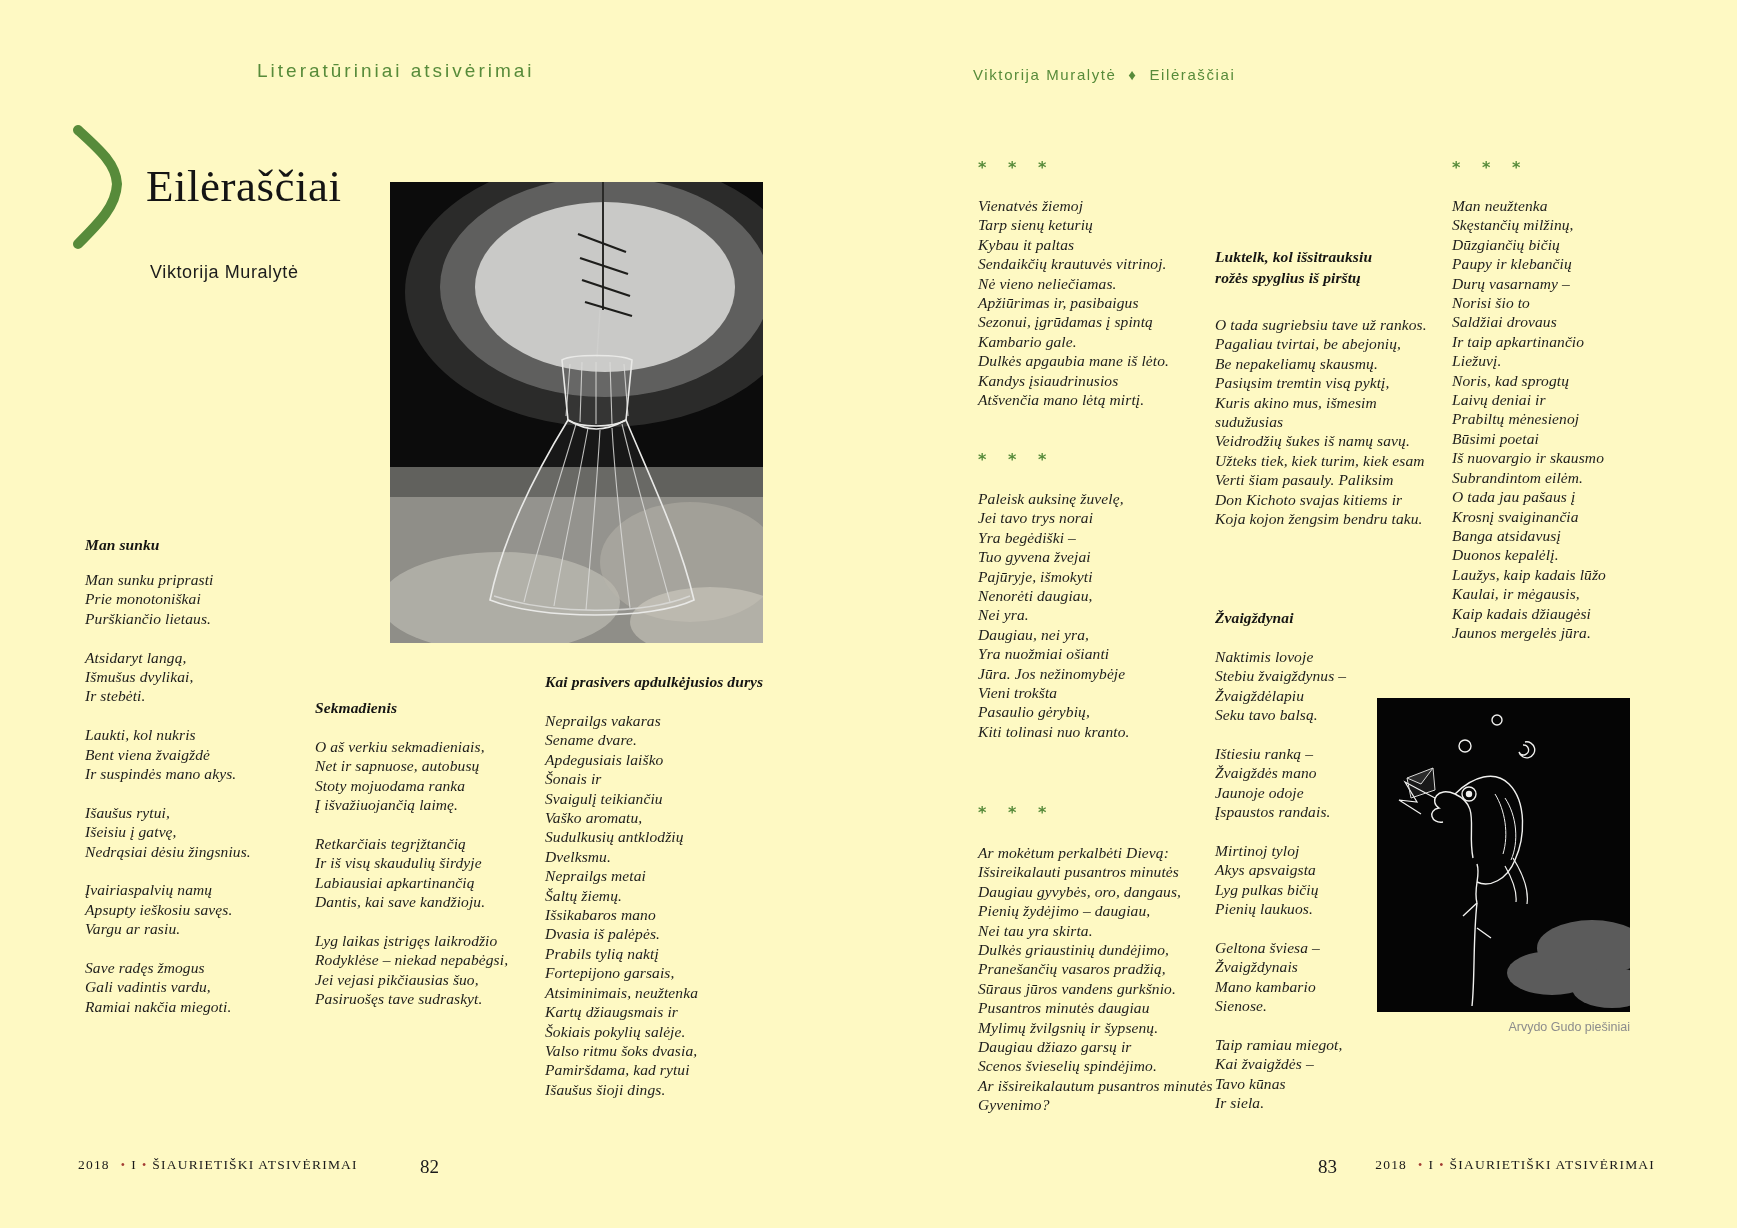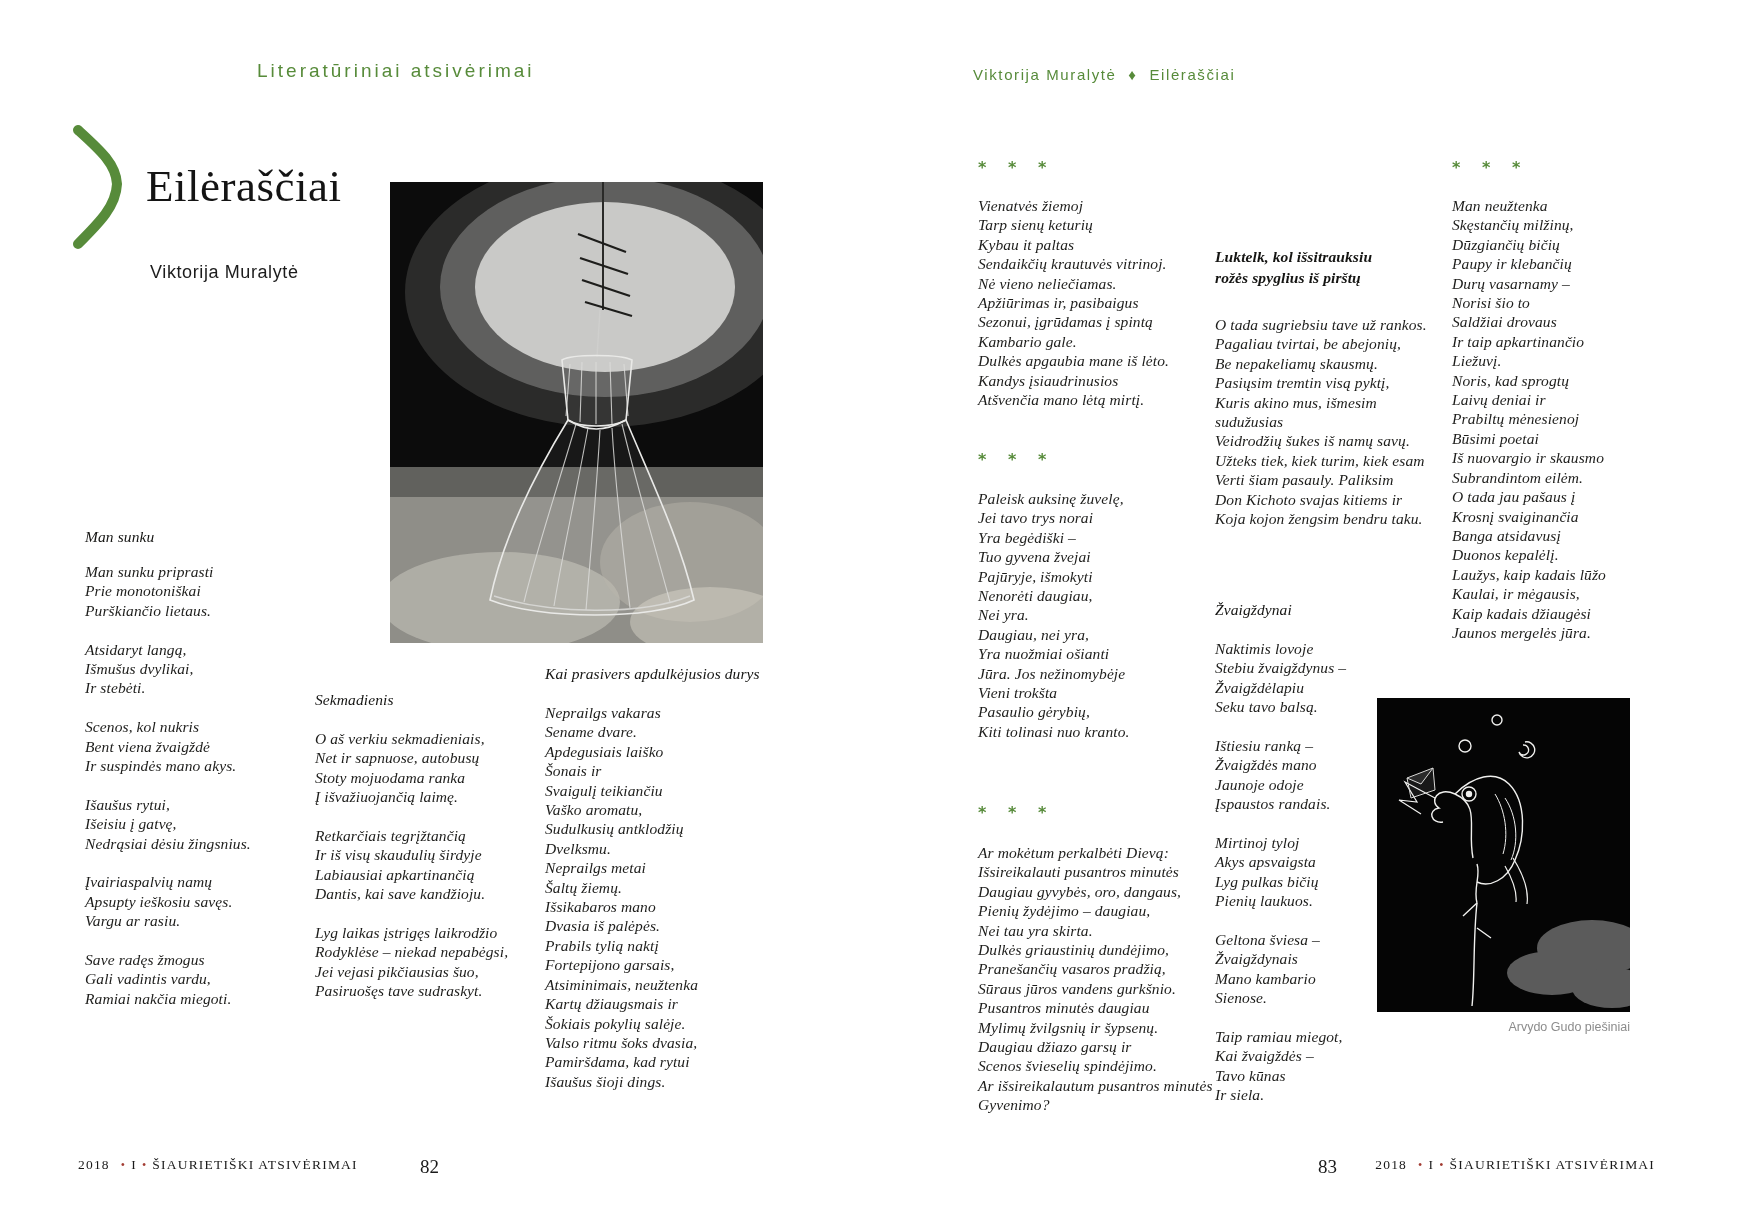--- a/index.html
+++ b/index.html
@@ -1,26 +1,26 @@
 <!DOCTYPE html>
 <html><head>
 <meta charset="utf-8">
 <style>
   html,body{margin:0;padding:0;background:#e8e8e8;}
-  #spread{position:relative;width:1737px;height:1228px;background:#ffffff;overflow:hidden;
+  #spread{position:relative;width:1737px;height:1228px;background:#fef9c3;overflow:hidden;
           font-family:"Liberation Serif",serif;color:#1d1d1b;}
   .abs{position:absolute;}
   .kicker{font-family:"Liberation Sans",sans-serif;font-size:19px;letter-spacing:3px;color:#578b3a;}
   .kicker-r{font-family:"Liberation Sans",sans-serif;font-size:15px;letter-spacing:1.6px;color:#578b3a;}
   .page-title{font-family:"Liberation Serif",serif;font-size:45px;color:#141414;letter-spacing:0.5px;}
   .author{font-family:"Liberation Sans",sans-serif;font-size:18px;color:#1c1c1c;letter-spacing:0.6px;}
   .poem{font-style:italic;font-size:15.5px;line-height:19.4px;letter-spacing:0.1px;color:#1d1d1b;}
   .poem .stanza{margin-bottom:19.4px;}
   .poem .stanza:last-child{margin-bottom:0;}
-  .poem-title{font-weight:normal;font-style:italic;font-size:15.5px;line-height:20px;margin-bottom:19px;color:#151513;}
+  .poem-title{font-weight:bold;font-style:italic;font-size:15.5px;line-height:20px;margin-bottom:19px;color:#151513;margin-top:8px;}
   .poem-title.tight{margin-bottom:15px;}
   .title-line{font-weight:bold;font-style:italic;font-size:15.5px;line-height:20.5px;color:#151513;}
   .title-gap{height:27px;}
   .stars{font-family:"DejaVu Sans",sans-serif;font-size:16px;font-weight:bold;letter-spacing:8px;color:#578b3a;}
   .artwork{background:#0c0c0c;}
   .caption{font-family:"Liberation Sans",sans-serif;font-size:12.5px;color:#8c8c8c;text-align:right;}
   .footer{font-size:13.5px;letter-spacing:1.2px;color:#1a1a1a;white-space:nowrap;text-align:center;}
   .footer .dot{color:#a23b32;margin:0 5px;font-size:12px;}
   .footer .yr{margin-right:6px;}
   .pagenum{font-size:19px;color:#1a1a1a;}
@@ -84,21 +84,21 @@
           <div class="pline">Man sunku priprasti</div>
           <div class="pline">Prie monotoniškai</div>
           <div class="pline">Purškiančio lietaus.</div>
         </div>
         <div class="stanza">
           <div class="pline">Atsidaryt langą,</div>
           <div class="pline">Išmušus dvylikai,</div>
           <div class="pline">Ir stebėti.</div>
         </div>
         <div class="stanza">
-          <div class="pline">Scenos, kol nukris</div>
+          <div class="pline">Laukti, kol nukris</div>
           <div class="pline">Bent viena žvaigždė</div>
           <div class="pline">Ir suspindės mano akys.</div>
         </div>
         <div class="stanza">
           <div class="pline">Išaušus rytui,</div>
           <div class="pline">Išeisiu į gatvę,</div>
           <div class="pline">Nedrąsiai dėsiu žingsnius.</div>
         </div>
         <div class="stanza">
           <div class="pline">Įvairiaspalvių namų</div>

